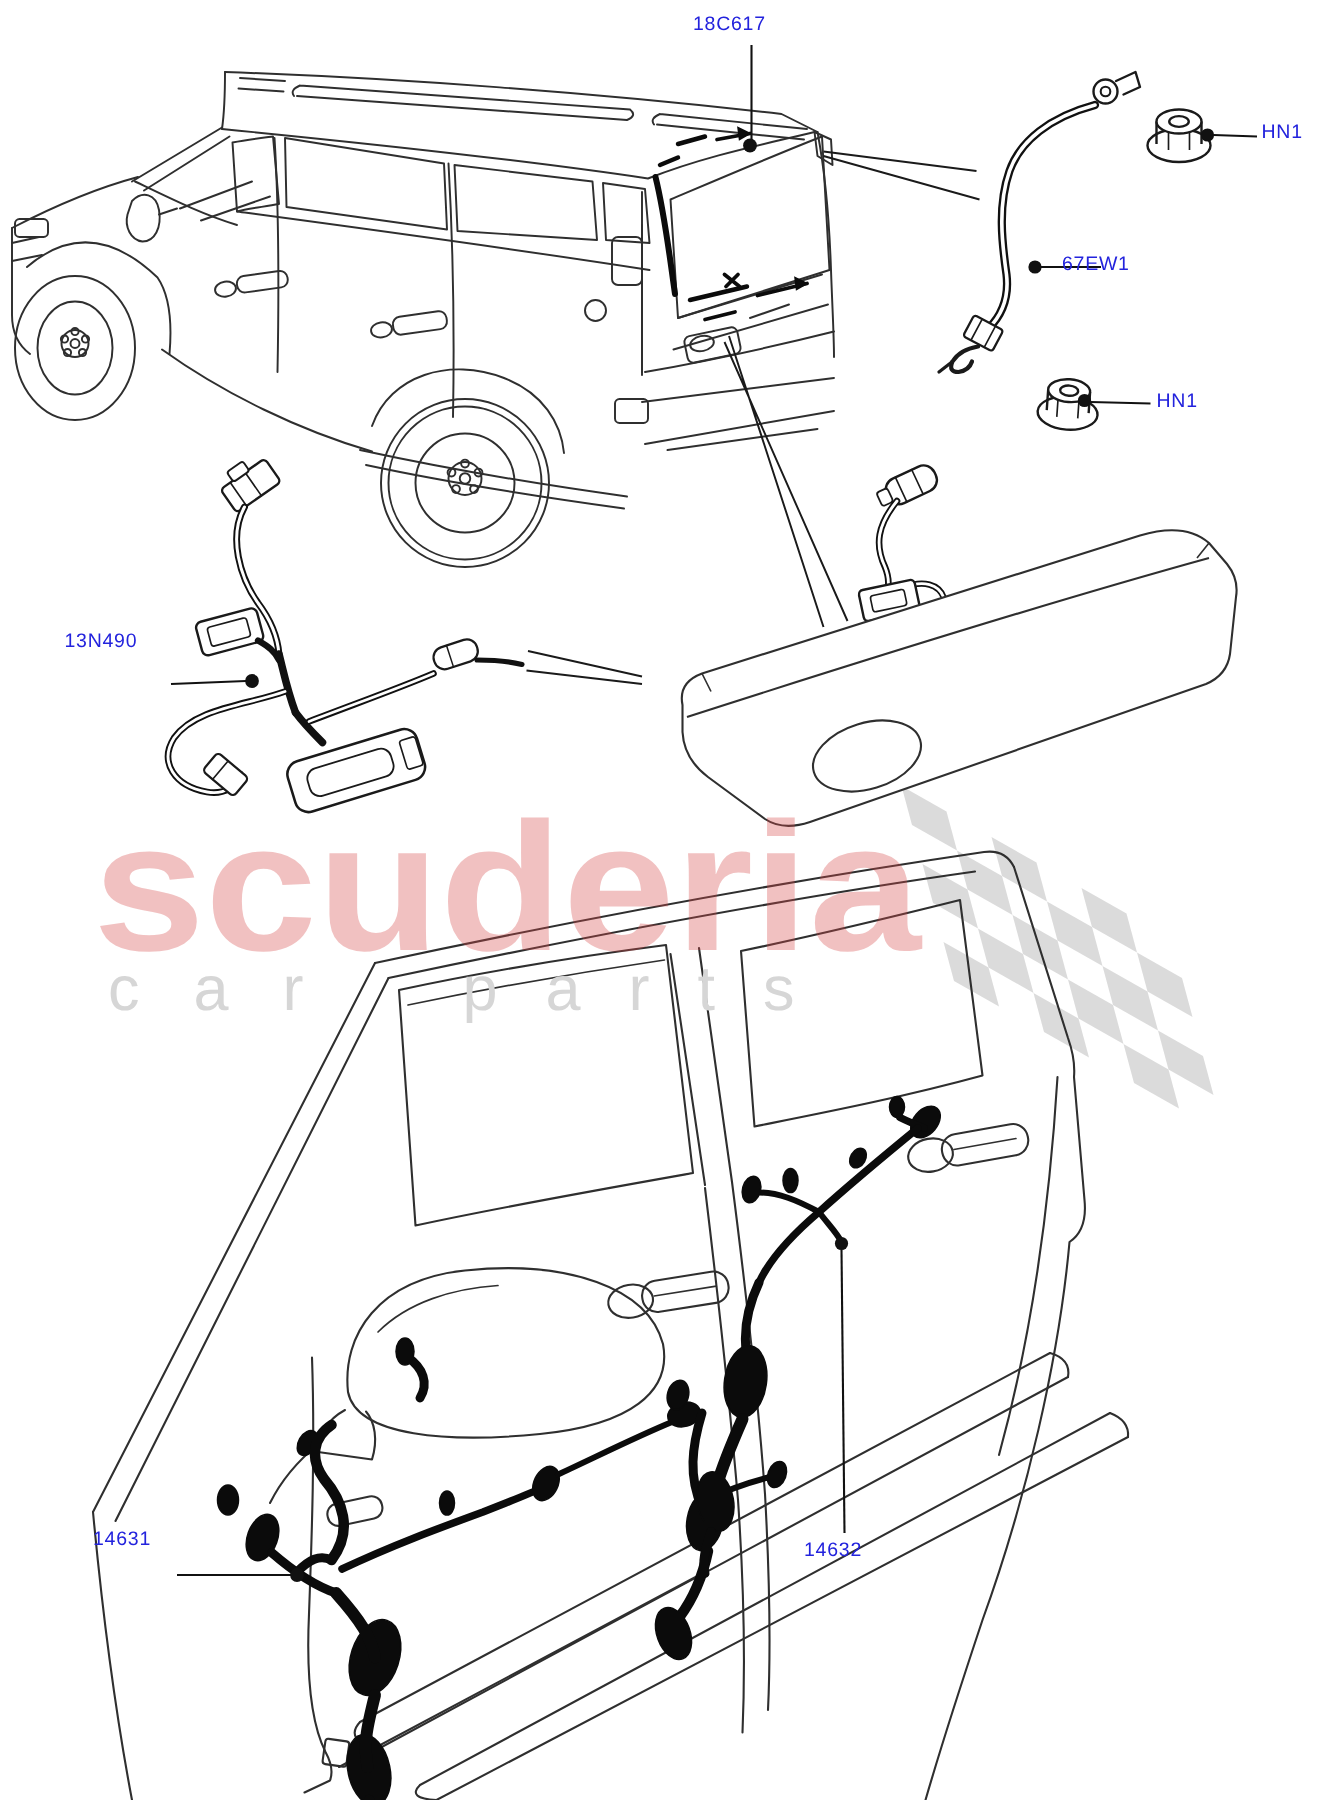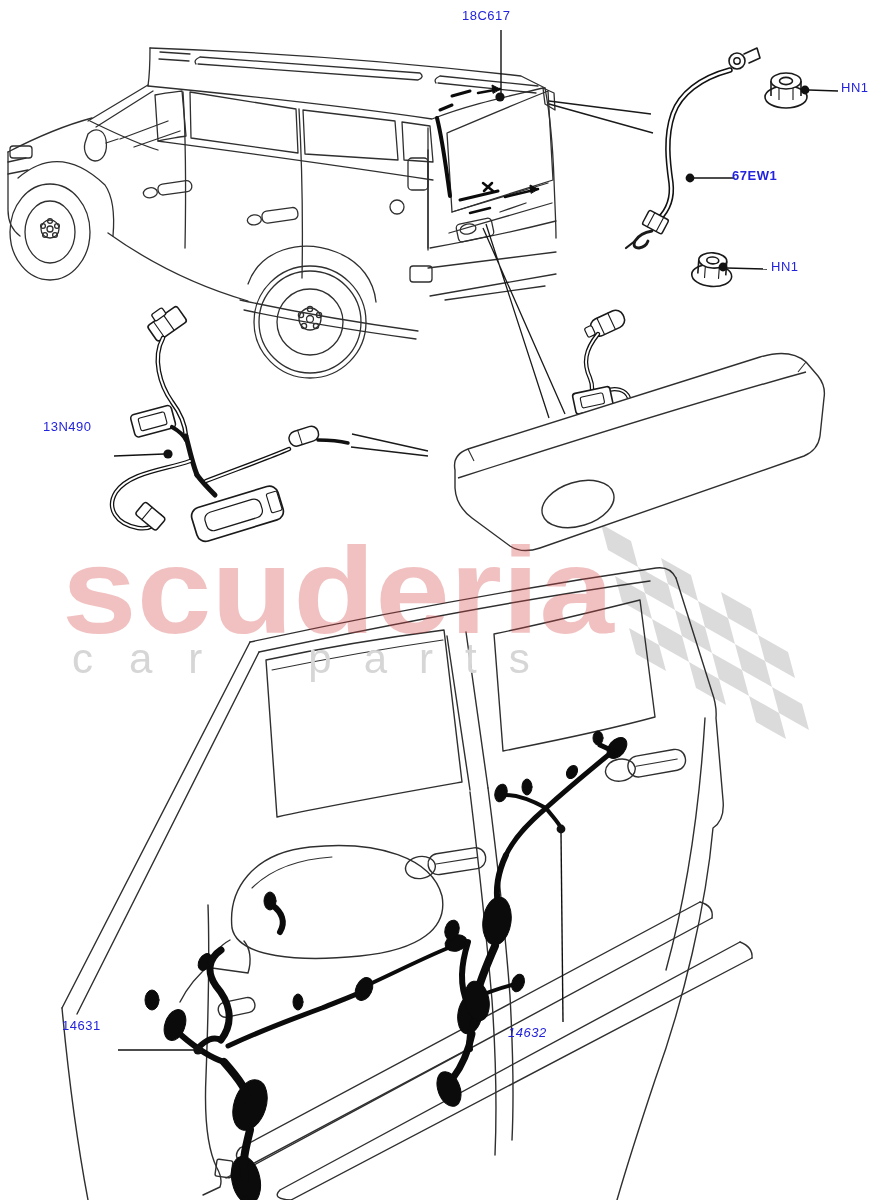--- a/index.html
+++ b/index.html
@@ -349,23 +349,23 @@
 
   <div id="wm-brand">scuderia</div>
   <div id="wm-tagline">
     <span class="w1">car</span><span class="w2">parts</span>
   </div>
 
   <div class="part-label" style="left:462px;top:9px;">18C617</div>
 
   <div class="part-label" style="left:841px;top:81px;">HN1</div>
 
-  <div class="part-label" style="left:732px;top:169px;font-weight:bold;">67EW1</div>
+  <div class="part-label" style="left:708px;top:169px;">67EW1</div>
 
   <div class="part-label" style="left:771px;top:260px;">HN1</div>
 
   <div class="part-label" style="left:43px;top:420px;">13N490</div>
 
   <div class="part-label" style="left:62px;top:1019px;">14631</div>
 
-  <div class="part-label" style="left:508px;top:1026px;font-style:italic;">14632</div>
+  <div class="part-label" style="left:536px;top:1026px;">14632</div>
 
 </div>
 
 </body></html>

